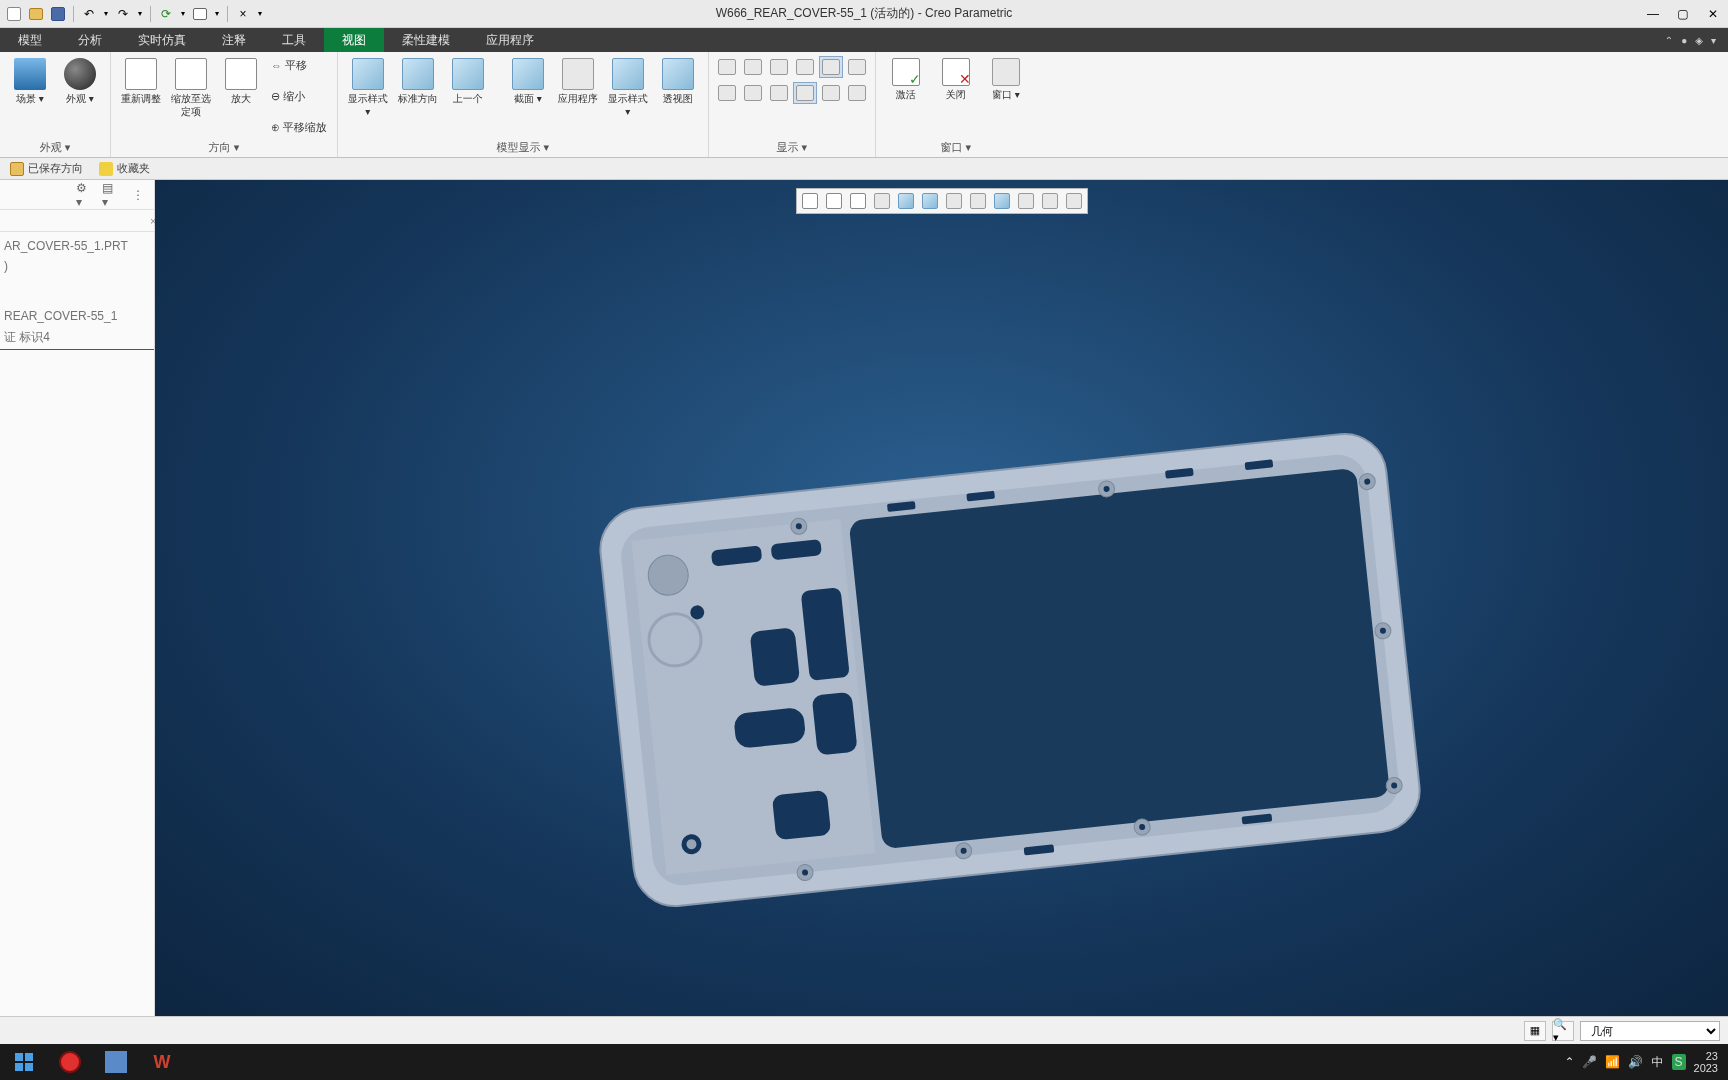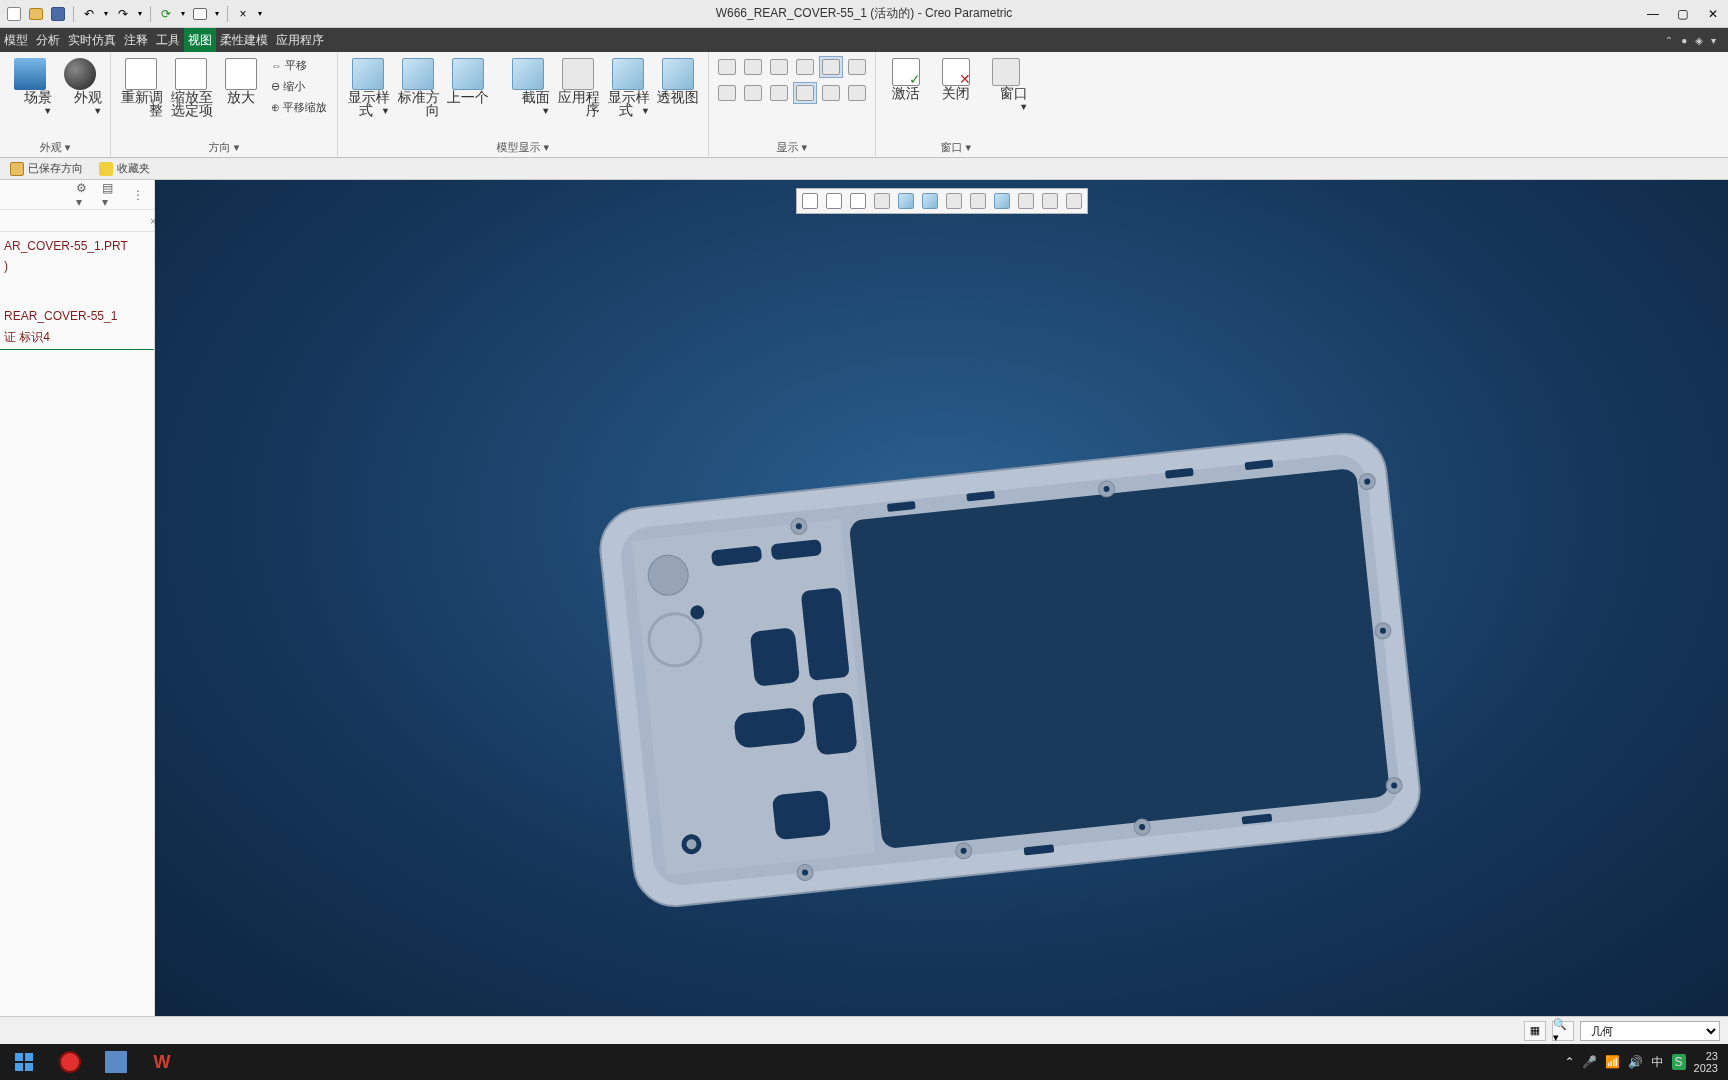--- a/index.html
+++ b/index.html
@@ -9,33 +9,33 @@
 .titlebar { height: 28px; background: #eaeaea; display: flex; align-items: center; position: relative; border-bottom: 1px solid #d0d0d0; }
 .qat { display: flex; align-items: center; gap: 2px; padding-left: 4px; }
 .qat-btn { width: 20px; height: 20px; display: flex; align-items: center; justify-content: center; font-size: 12px; cursor: pointer; }
 .qat-sep { width: 1px; height: 16px; background: #b0b0b0; margin: 0 3px; }
 .title-center { position: absolute; left: 50%; transform: translateX(-50%); font-size: 12px; color: #333; }
 .win-controls { margin-left: auto; display: flex; }
 .win-btn { width: 30px; height: 24px; display: flex; align-items: center; justify-content: center; font-size: 12px; cursor: pointer; }
 
 
 .ribbon-tabs { height: 24px; background: #3c3c3c; display: flex; align-items: stretch; }
-.ribbon-tab { padding: 0 4px; color: #e0e0e0; font-size: 12px; display: flex; align-items: center; cursor: pointer; }
+.ribbon-tab { padding: 0 18px; color: #e0e0e0; font-size: 12px; display: flex; align-items: center; cursor: pointer; }
 .ribbon-tab.active { background: #0d7d3e; color: #fff; }
 .ribbon-right { margin-left: auto; display: flex; align-items: center; gap: 8px; padding-right: 12px; color: #ccc; font-size: 10px; }
 
 
 .ribbon { height: 106px; background: #f5f5f5; border-bottom: 1px solid #c0c0c0; display: flex; }
 .ribbon-group { display: flex; flex-direction: column; border-right: 1px solid #d8d8d8; padding: 4px 6px 2px; }
 .ribbon-group-content { flex: 1; display: flex; align-items: flex-start; gap: 2px; }
 .ribbon-group-label { text-align: center; font-size: 11px; color: #555; padding-top: 2px; }
 .rbtn-large { display: flex; flex-direction: column; align-items: center; width: 48px; padding: 2px; cursor: pointer; }
 .rbtn-large .ico { width: 32px; height: 32px; margin-bottom: 2px; }
-.rbtn-large .lbl { font-size: 14px; text-align: right; line-height: 13px; color: #333; font-family: Liberation Mono, monospace; }
-.rbtn-col { display: flex; flex-direction: column; gap: 2px; }
+.rbtn-large .lbl { font-size: 10px; text-align: center; line-height: 13px; color: #333; }
+.rbtn-col { display: flex; flex-direction: column; gap: 12px; }
 .rbtn-small { display: flex; align-items: center; gap: 4px; padding: 2px 4px; font-size: 11px; cursor: pointer; color: #333; white-space: nowrap; }
 .ico { display: inline-flex; align-items: center; justify-content: center; border-radius: 2px; }
 .ico-scene { background: linear-gradient(#7ab8e8,#2a6da8); }
 .ico-sphere { background: radial-gradient(circle at 35% 35%, #888, #222); border-radius: 50%; }
 .ico-zoom { background: #fff; border: 1px solid #888; position: relative; }
 .ico-cube { background: linear-gradient(135deg,#cce5f5,#88bad8); border: 1px solid #6a9ac0; }
 .ico-grid { background: #e8e8e8; border: 1px solid #999; }
 .rbtn-icon-only { width: 24px; height: 22px; display: flex; align-items: center; justify-content: center; cursor: pointer; }
 .rbtn-icon-only .ico { width: 18px; height: 16px; }
 
@@ -46,21 +46,21 @@
 
 
 .main { flex: 1; display: flex; overflow: hidden; }
 .sidebar { width: 155px; background: #fafafa; border-right: 1px solid #d8d8d8; display: flex; flex-direction: column; }
 .tree-toolbar { height: 30px; display: flex; align-items: center; justify-content: flex-end; gap: 6px; padding: 0 6px; border-bottom: 1px solid #e0e0e0; }
 .tree-toolbar .tb-btn { width: 20px; height: 20px; display:flex; align-items:center; justify-content:center; cursor:pointer; font-size:12px; color:#666; }
 .tree-search { height: 22px; display: flex; align-items: center; border-bottom: 1px solid #e0e0e0; padding: 0 4px; }
 .tree-search input { flex: 1; border: none; background: transparent; font-size: 11px; outline: none; }
 .tree-search .xbtn { font-size: 11px; color: #888; cursor: pointer; padding: 0 4px; }
 .tree-search .plus { font-size: 14px; color: #666; cursor: pointer; padding: 0 4px; }
-.tree { flex: 1; font-size: 12px; color: #7f1d1d; padding: 4px 0; }
+.tree { flex: 1; font-size: 12px; color: #737373; padding: 4px 0; }
 .tree-item { padding: 3px 4px; white-space: nowrap; overflow: hidden; text-overflow: ellipsis; cursor: pointer; }
 .tree-item.hl { border-bottom: 1px solid #0d7d3e; }
 .tree-spacer { height: 30px; }
 
 
 .viewport { flex: 1; position: relative; background: radial-gradient(ellipse at 50% 40%, #2b5f8f 0%, #15365a 60%, #0d2540 100%); }
 .float-toolbar { position: absolute; top: 8px; left: 50%; transform: translateX(-50%); background: #f6f6f6; border: 1px solid #b8b8b8; display: flex; padding: 2px; gap: 2px; }
 .float-btn { width: 22px; height: 20px; display: flex; align-items: center; justify-content: center; cursor: pointer; }
 .float-btn .ico { width: 16px; height: 16px; }
 .model-placeholder { position: absolute; left: 430px; top: 250px; width: 850px; height: 480px; }

